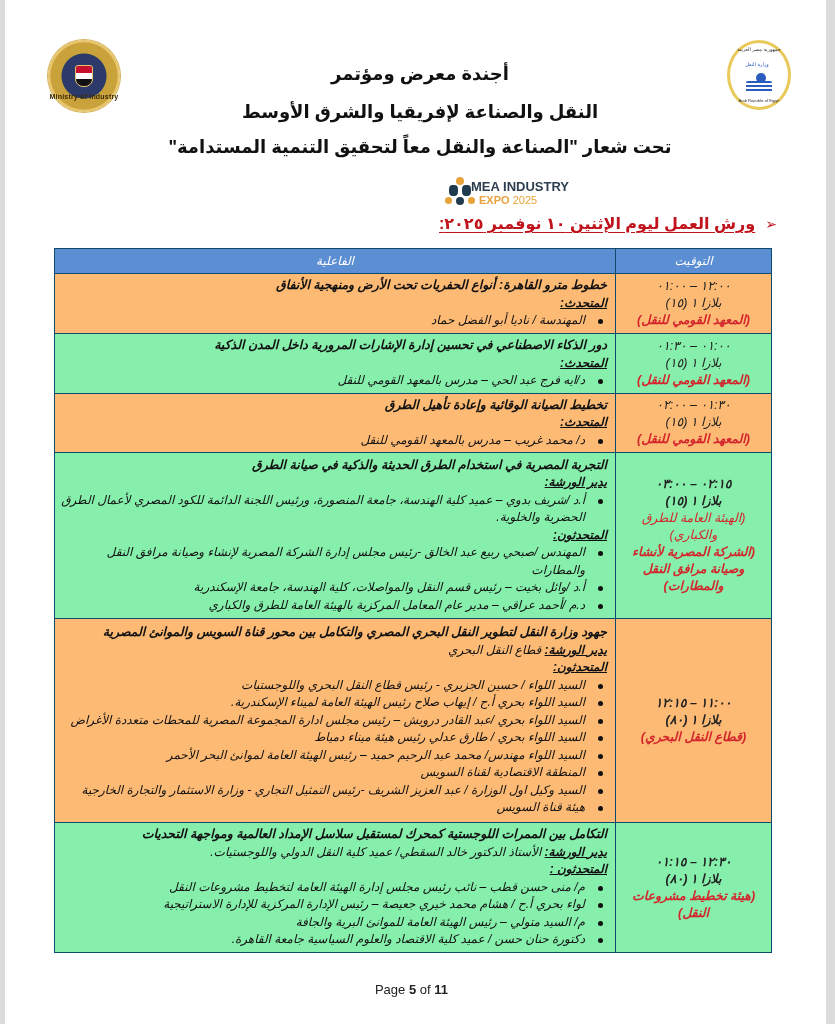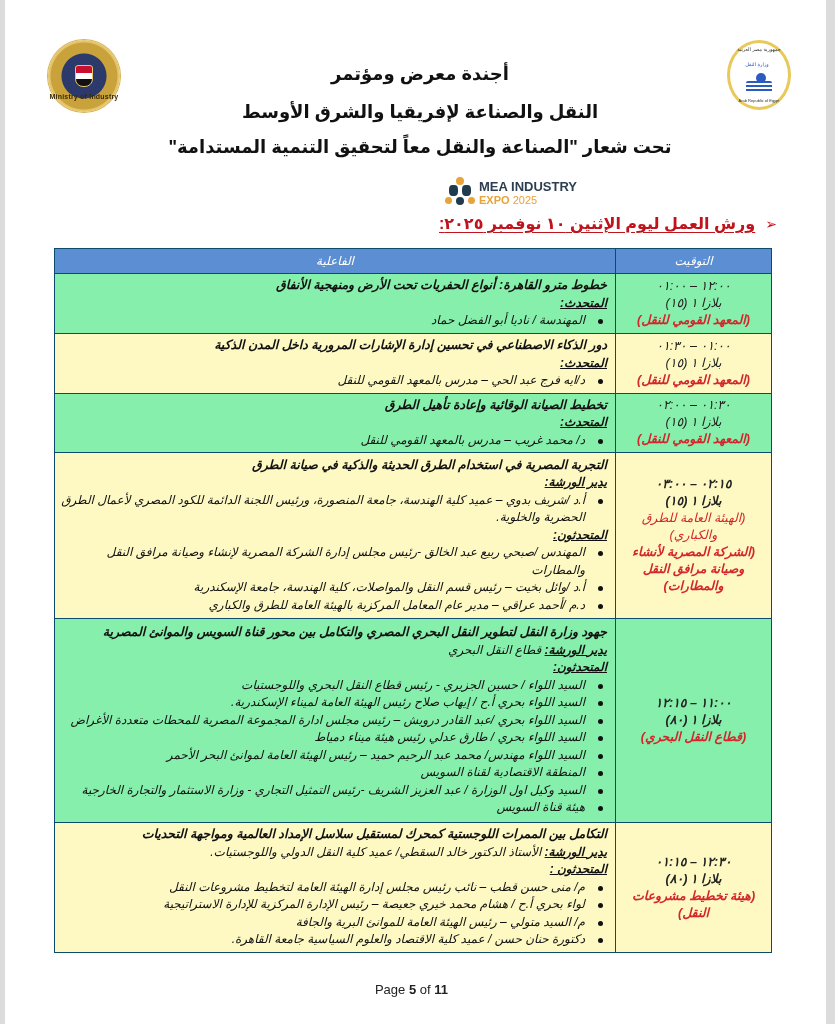--- a/index.html
+++ b/index.html
@@ -58,21 +58,21 @@
       font-family: "DejaVu Sans", sans-serif; font-weight: bold; font-style: italic;
       color: #1f2d6b; line-height: 1;
     }
     .brand-transmea .top { font-size: 20px; letter-spacing: -0.5px; display: block; text-align: left; }
     .brand-transmea .top .big { font-size: 24px; }
     .brand-transmea .yr { font-size: 18px; display: block; text-align: right; margin-top: -4px; padding-right: 12px; }
 
     .brand-mea { position: absolute; left: 445px; top: 161px; width: 150px; height: 32px; }
     .brand-mea .mark { position: absolute; left: 0; top: 0; width: 30px; height: 30px; }
     .brand-mea .mark span { position: absolute; border-radius: 50%; }
-    .brand-mea .l1 { position: absolute; left: 34px; top: 2px; font-size: 13px; font-weight: bold; color: #2c3e50; white-space: nowrap; }
+    .brand-mea .l1 { position: absolute; left: 26px; top: 2px; font-size: 13px; font-weight: bold; color: #2c3e50; white-space: nowrap; }
     .brand-mea .l2 { position: absolute; left: 34px; top: 17px; font-size: 11px; color: #e8a33a; white-space: nowrap; }
     .brand-mea .l2 b { font-weight: bold; }
 
     .section-heading {
       position: absolute; right: 58px; top: 214px; direction: rtl;
       font-weight: bold; font-size: 16px; color: #c0131c; white-space: nowrap;
       display: flex; align-items: center; gap: 10px;
     }
     .section-heading .arrow { font-size: 14px; color: #c0131c; }
     .section-heading .txt { text-decoration: underline; text-underline-offset: 3px; }
@@ -81,22 +81,22 @@
       position: absolute; left: 54px; top: 248px; width: 717px;
       border-collapse: collapse; direction: rtl; table-layout: fixed;
       font-size: 12px;
     }
     table.agenda th, table.agenda td { border: 1px solid #0c4a6e; vertical-align: middle; font-style: italic; }
     table.agenda th {
       background: #5b8ed2; color: #fff; font-weight: normal; height: 25px; font-size: 12px;
     }
     col.c-time { width: 156px; }
     col.c-event { width: 561px; }
-    tr.shaded td { background: #86efac; }
-    tr.plain td { background: #fef9c3; }
+    tr.shaded td { background: #fdba74; }
+    tr.plain td { background: #86efac; }
 
     td.time { text-align: center; line-height: 17px; padding: 2px 4px; margin-top: 44px; }
     td.time .range { color: #222; font-size: 12.5px; }
     td.time .room { color: #222; font-size: 12.5px; }
     td.time .bold { font-weight: bold; }
     td.time .org { color: #d3262d; font-weight: bold; font-size: 12.5px; text-align: center; }
     td.time .org.light { font-weight: normal; }
 
     td.event { padding: 3px 8px 3px 6px; text-align: right; line-height: 17.5px; vertical-align: top; }
     .ev-title { font-weight: bold; font-size: 12.5px; white-space: nowrap; }

